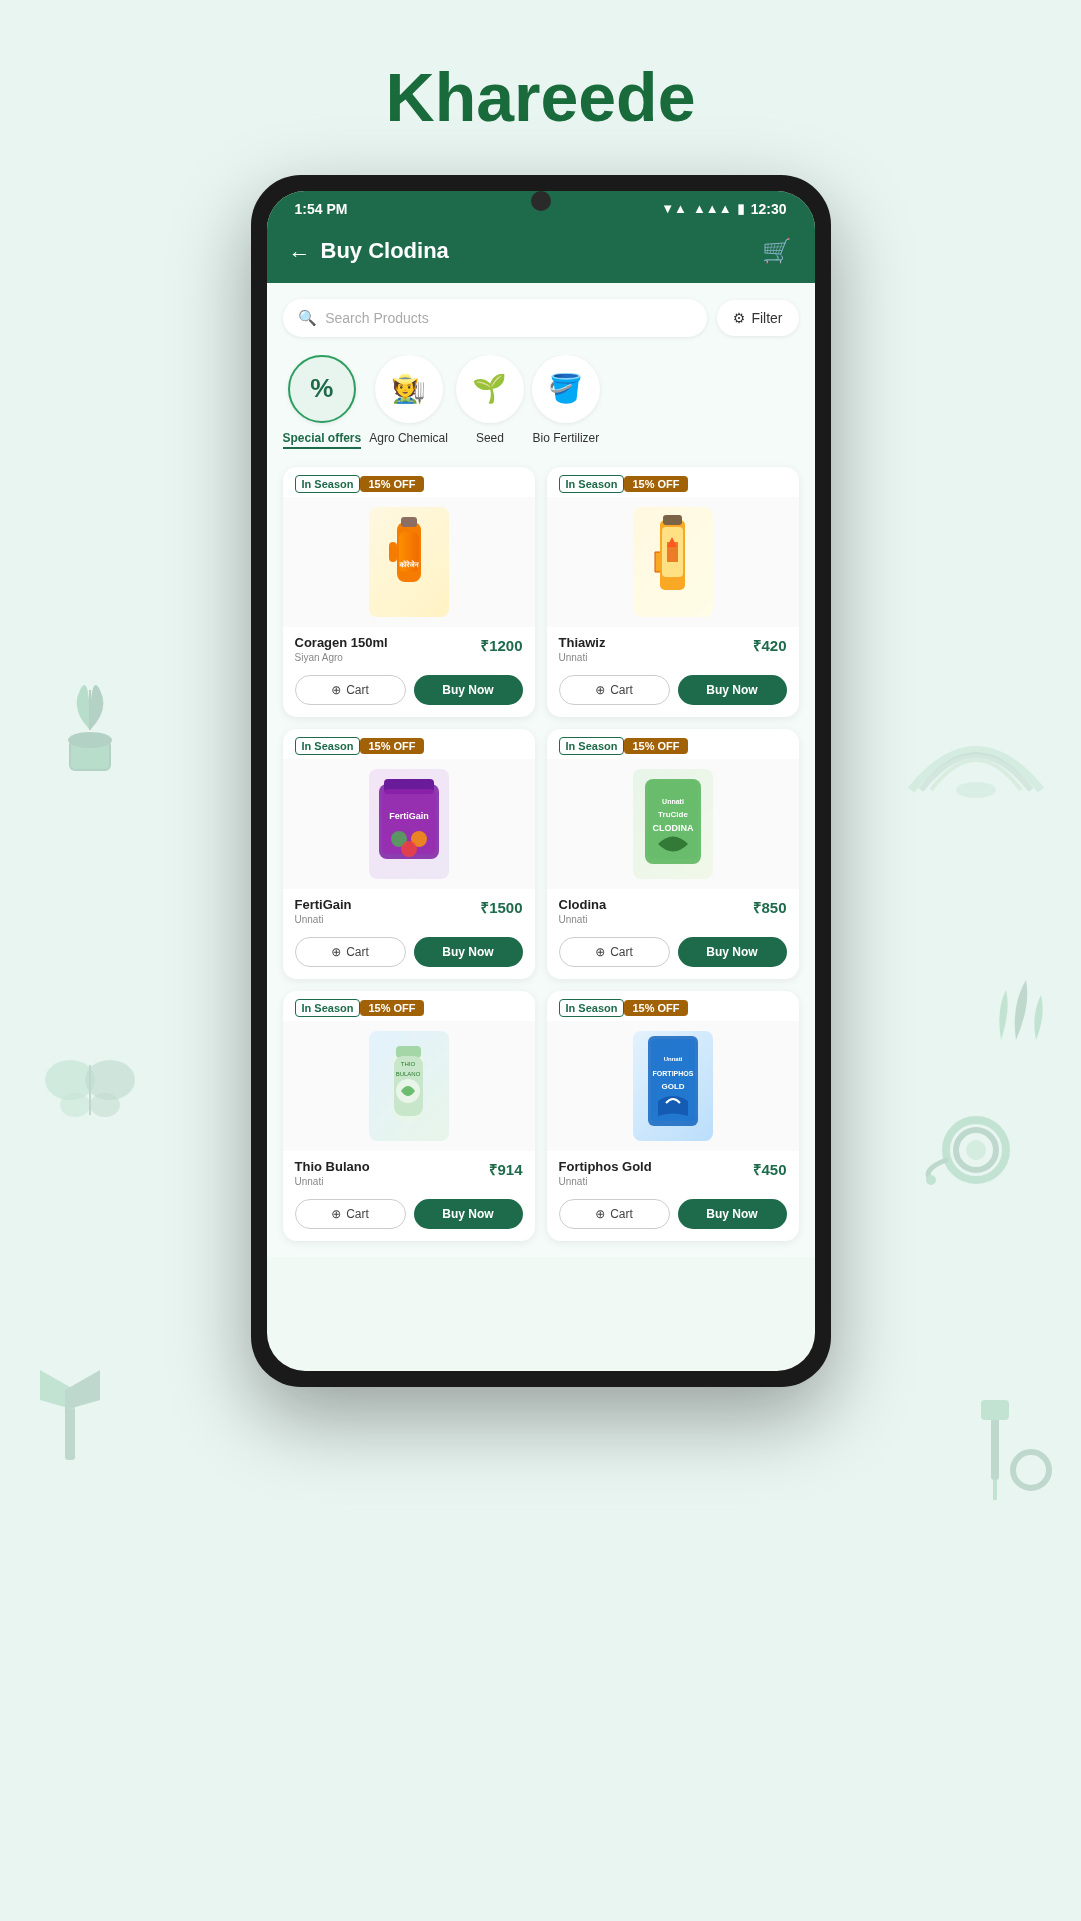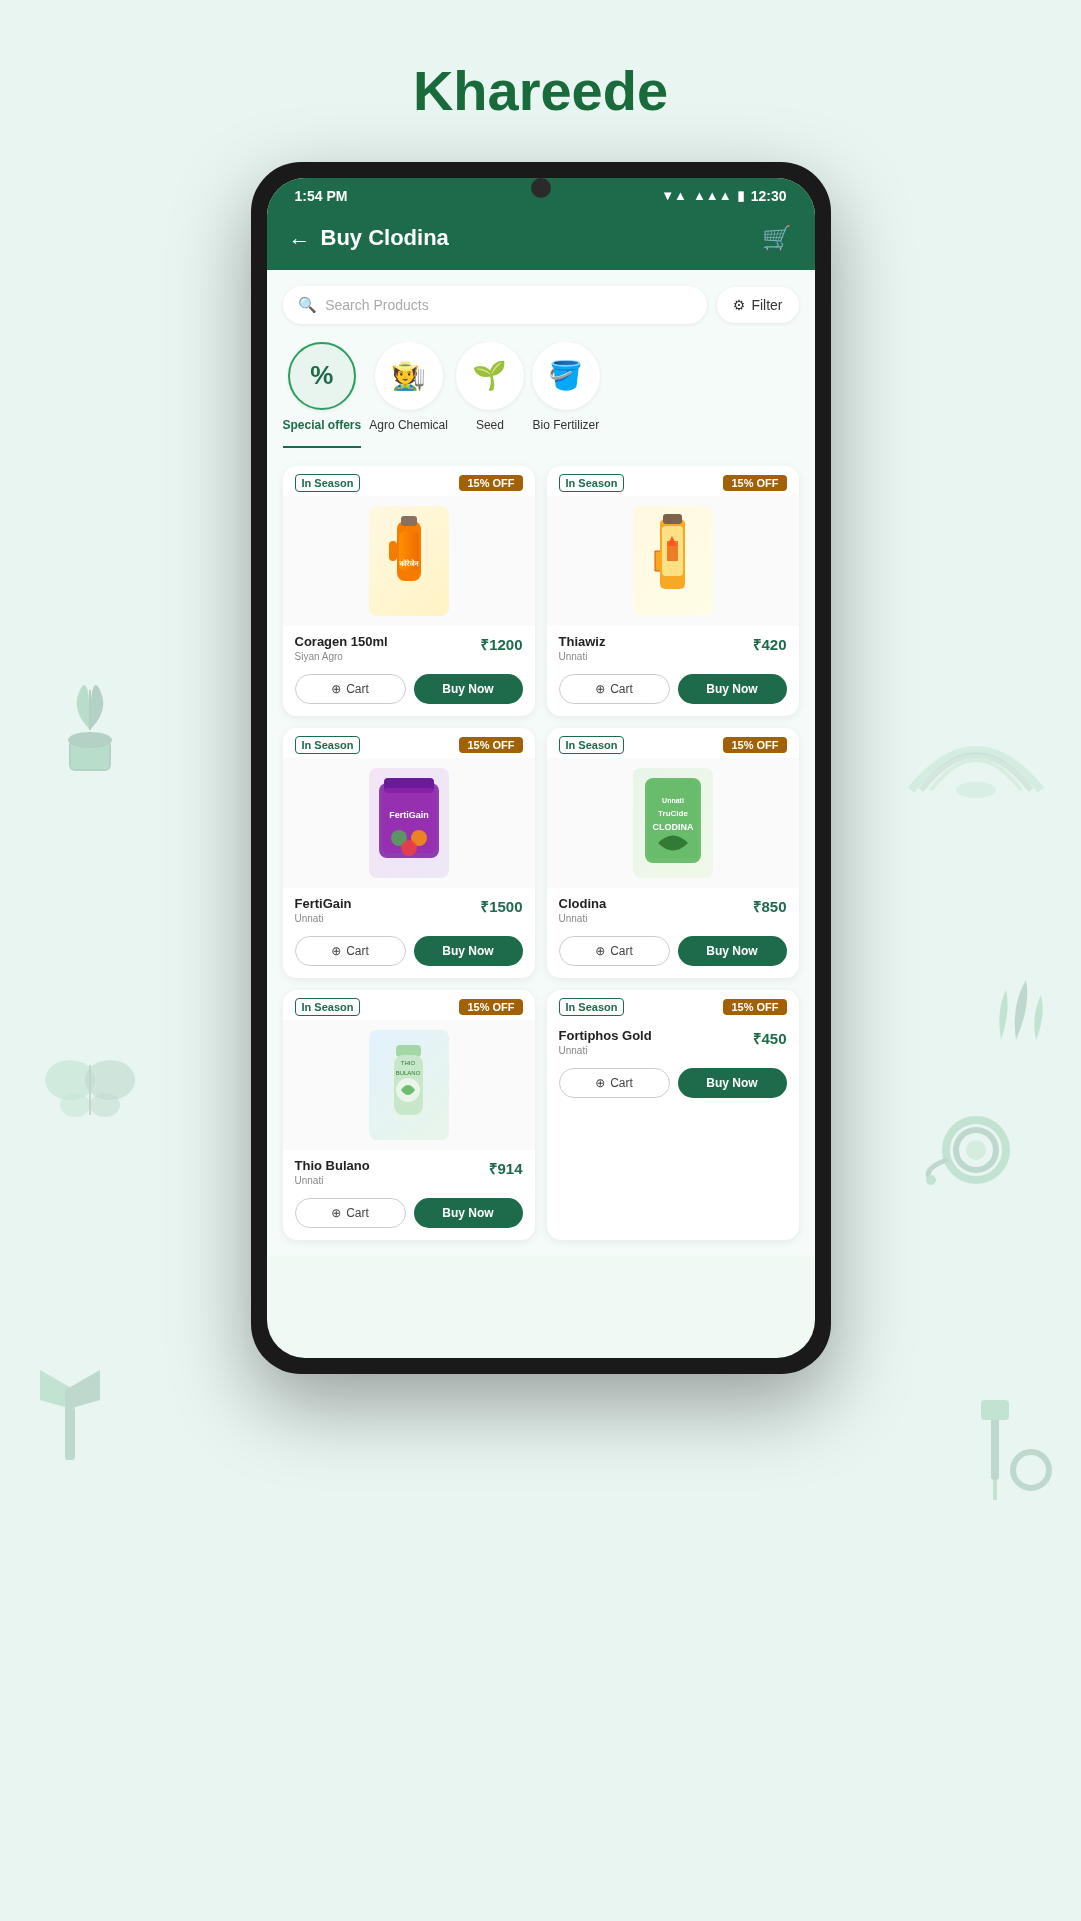--- a/index.html
+++ b/index.html
@@ -18,21 +18,21 @@
       top: 0; left: 0; right: 0; bottom: 0;
       pointer-events: none;
       overflow: hidden;
     }
 
     
     .hero-title {
       text-align: center;
       padding: 60px 80px 40px;
       color: #1a6b3c;
-      font-size: 56px;
+      font-size: 68px;
       font-weight: 900;
       line-height: 1.1;
     }
 
     
     .phone-wrapper {
       display: flex;
       justify-content: center;
       padding: 0 80px 60px;
     }
@@ -210,41 +210,41 @@
       font-size: 12px;
       color: #333;
       text-align: center;
       font-weight: 500;
     }
 
     .tab-label.active {
       color: #1d6b4a;
       font-weight: 700;
       border-bottom: 2px solid #1d6b4a;
-      padding-bottom: 14px;
+      padding-bottom: 2px;
     }
 
     
     .product-grid {
       display: grid;
       grid-template-columns: 1fr 1fr;
       gap: 12px;
     }
 
     .product-card {
       background: white;
       border-radius: 14px;
       overflow: hidden;
       box-shadow: 0 2px 8px rgba(0,0,0,0.07);
       position: relative;
     }
 
     .product-header {
       display: flex;
-      justify-content: space-between;
+      justify-content: flex-start;
       align-items: center;
       padding: 8px 12px 4px;
     }
 
     .in-season-badge {
       color: #1d6b4a;
       font-size: 11px;
       font-weight: 700;
       border: 1.5px solid #1d6b4a;
       border-radius: 4px;
@@ -669,20 +669,33 @@
               </button>
               <button class="buy-btn">Buy Now</button>
             </div>
           </div>
 
           <div class="product-card">
             <div class="product-header">
               <span class="in-season-badge">In Season</span>
               <span class="discount-badge">15% OFF</span>
             </div>
+            <div class="product-image-area">
+              <div class="product-image-placeholder img-bottom2">
+                <svg width="70" height="110" viewBox="0 0 70 110">
+                  <rect x="10" y="5" width="50" height="90" rx="6" fill="#1565c0" opacity="0.85"></rect>
+                  <rect x="13" y="8" width="44" height="82" rx="4" fill="#1976d2" opacity="0.6"></rect>
+                  <text x="35" y="30" text-anchor="middle" fill="white" font-size="6" font-weight="bold">Unnati</text>
+                  <text x="35" y="45" text-anchor="middle" fill="white" font-size="7" font-weight="bold">FORTIPHOS</text>
+                  <text x="35" y="58" text-anchor="middle" fill="white" font-size="8" font-weight="bold">GOLD</text>
+                  <path d="M20 70 Q35 60 50 70 L50 85 Q35 80 20 85 Z" fill="#0d47a1" opacity="0.6"></path>
+                  <path d="M28 72 Q35 64 42 72" fill="none" stroke="white" stroke-width="2"></path>
+                </svg>
+              </div>
+            </div>
             <div class="product-info">
               <div>
                 <div class="product-name">Fortiphos Gold</div>
                 <div class="product-brand">Unnati</div>
               </div>
               <div class="product-price">₹450</div>
             </div>
             <div class="product-actions">
               <button class="cart-btn">
                 <span>⊕</span>

